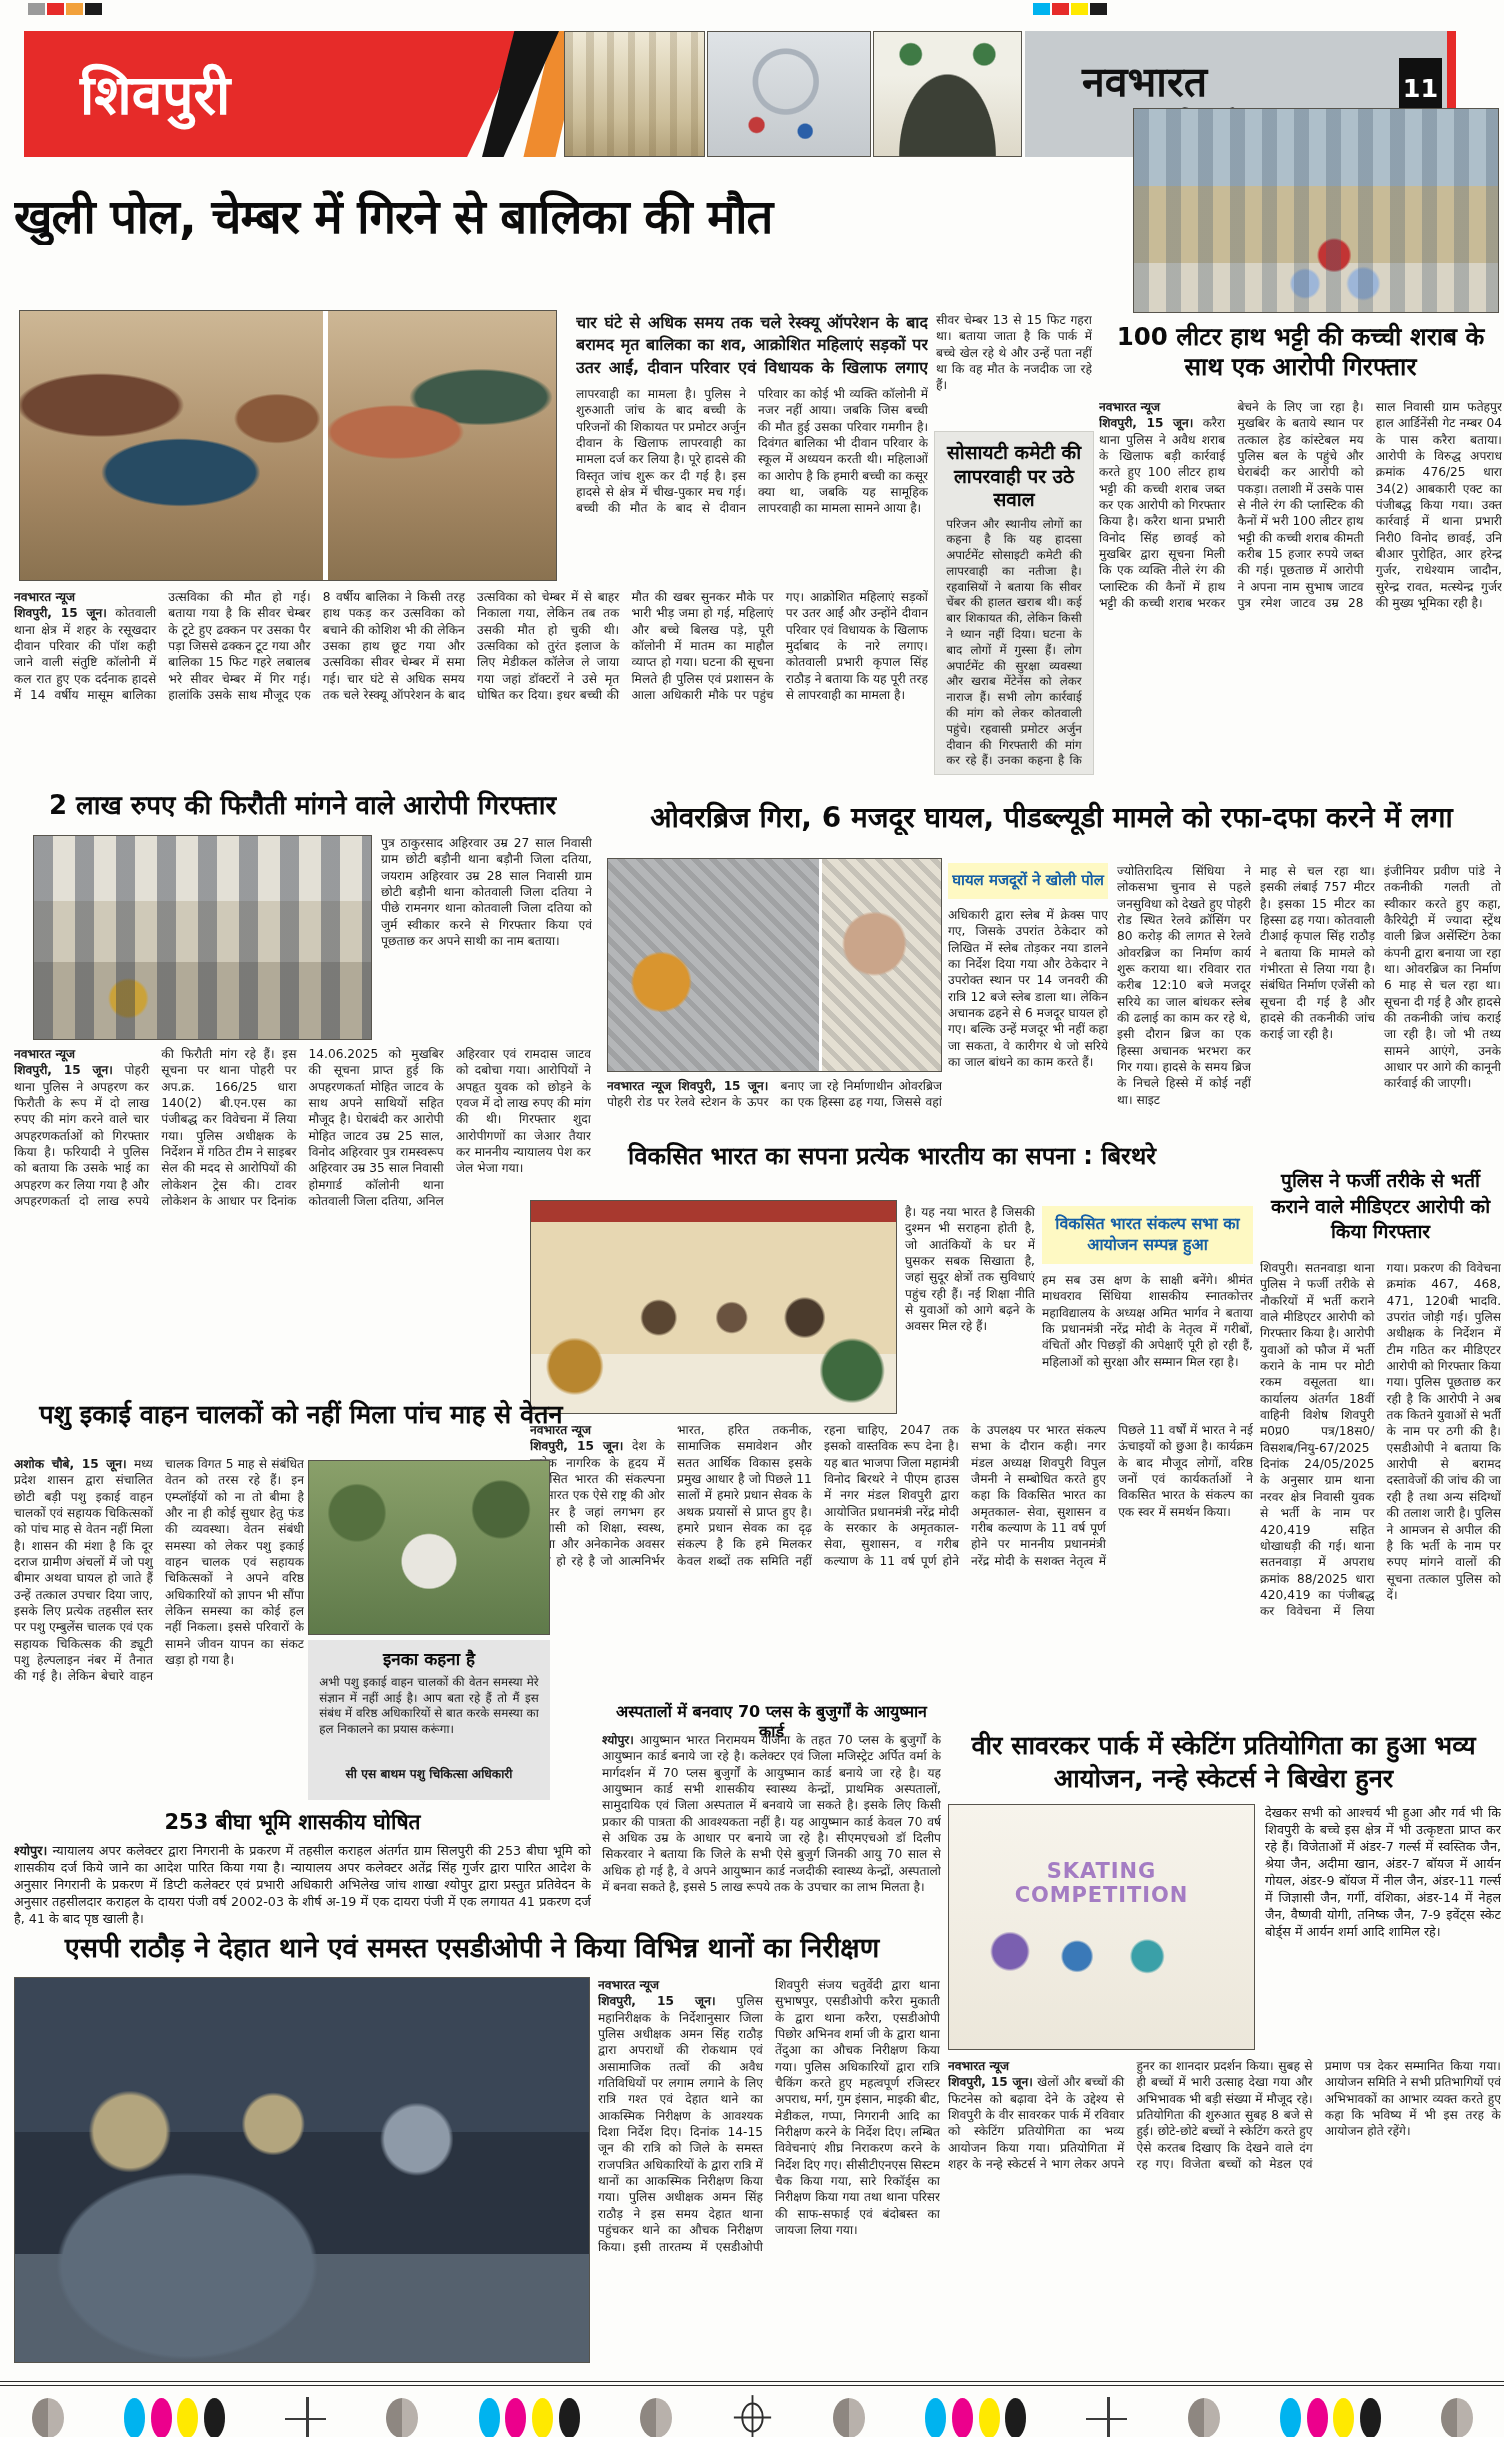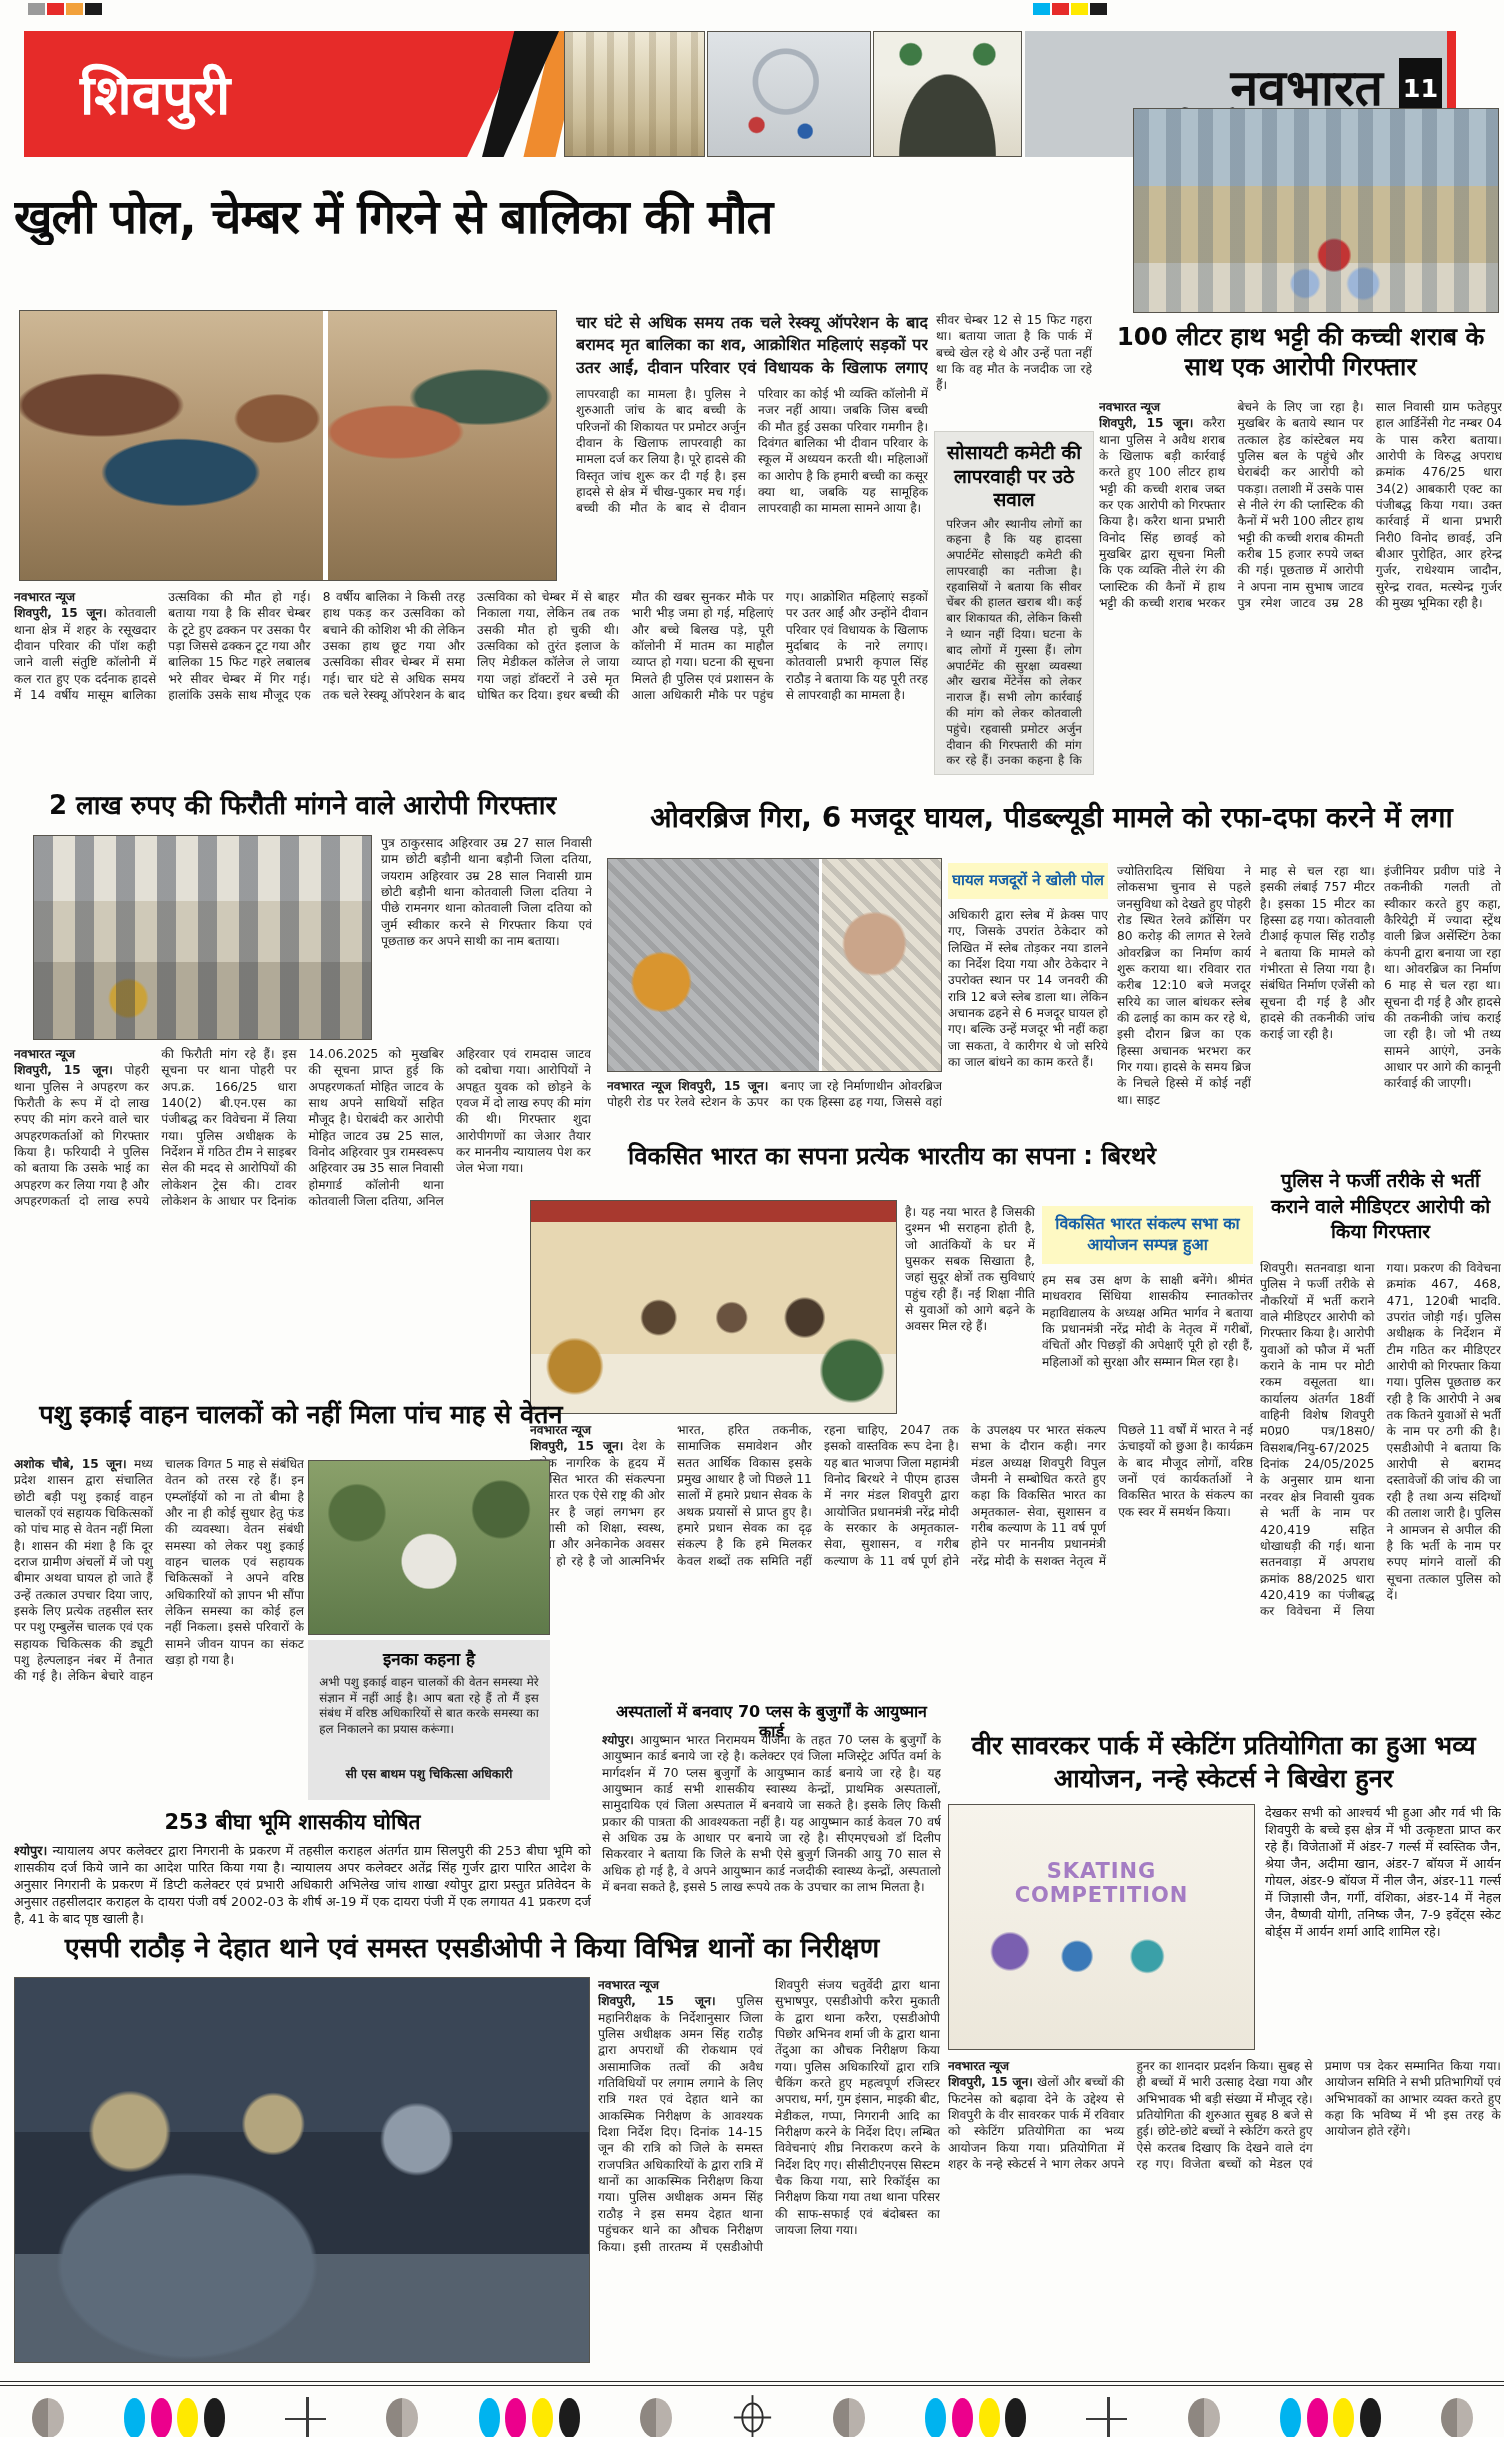--- a/index.html
+++ b/index.html
@@ -54,38 +54,38 @@
   <div class="abs" style="left:23.5px;top:31px;width:541px;height:126px;background:#e62b29;clip-path:polygon(0 0,93% 0,82% 100%,0 100%);"></div>
   <div class="abs" style="left:538px;top:31px;width:32px;height:126px;background:#ef8b2e;transform:skewX(-13deg);"></div>
   <div class="abs" style="left:482px;top:31px;width:77px;height:126px;background:#141414;clip-path:polygon(42% 0,100% 0,28% 100%,0 100%);"></div>
   <div class="abs" style="left:80px;top:55px;font-size:55px;font-weight:800;color:#ffffff;z-index:3;">शिवपुरी</div>
 
   <div class="abs photo" style="left:564px;top:31px;width:141px;height:126px;background:repeating-linear-gradient(90deg,rgba(120,100,60,.25) 0 7.5px,rgba(0,0,0,0) 7.5px 21px),linear-gradient(180deg,#efe9d6,#cdbf9b 70%,#b3a27b);"></div>
   <div class="abs photo" style="left:707px;top:31px;width:164px;height:126px;background:radial-gradient(circle at 30% 75%,#c23a3a 0 5%,rgba(0,0,0,0) 6%),radial-gradient(circle at 60% 80%,#2a5fa8 0 5%,rgba(0,0,0,0) 6%),radial-gradient(circle at 48% 40%,rgba(0,0,0,0) 0 24%,#aab2bb 25% 29%,rgba(0,0,0,0) 30%),linear-gradient(180deg,#dfe3e6,#c4c9cd);"></div>
   <div class="abs photo" style="left:873px;top:31px;width:149px;height:126px;background:radial-gradient(ellipse at 50% 100%,#3c4036 0 46%,rgba(0,0,0,0) 47%),radial-gradient(circle at 25% 18%,#3f7a45 0 7%,rgba(0,0,0,0) 8%),radial-gradient(circle at 75% 18%,#3f7a45 0 7%,rgba(0,0,0,0) 8%),linear-gradient(180deg,#f0efe6 0 35%,#ddd8c8);"></div>
 
   <div class="abs" style="left:1025px;top:31px;width:429px;height:126px;background:#c6cbce;"></div>
-  <div class="abs" style="left:1082px;top:52px;width:301px;text-align:right;font-size:50px;font-weight:800;color:#101010;">नवभारत</div>
+  <div class="abs" style="left:1082px;top:52px;width:301px;font-size:41px;font-weight:800;color:#101010;">नवभारत</div>
   <div class="abs" style="left:1082px;top:105px;width:301px;text-align:right;font-size:16px;font-weight:bold;color:#1a1a1a;">ग्वालियर, सोमवार, 16 जून, 2025</div>
   <div class="abs" style="left:1399px;top:58px;width:43px;height:60px;background:#101010;color:#fff;font-size:25.4px;font-weight:bold;display:flex;align-items:center;justify-content:center;">11</div>
   <div class="abs" style="left:1447px;top:31px;width:8.5px;height:166px;background:#e62b29;"></div>
 
   <div class="abs hd nowrap" style="left:14px;top:188px;width:1016px;font-size:47px;letter-spacing:-0.9px;">खुली पोल, चेम्बर में गिरने से बालिका की मौत</div>
 
   <div class="abs photo" style="left:1133px;top:108px;width:366px;height:205px;background:repeating-linear-gradient(90deg,rgba(70,90,110,.30) 0 15px,rgba(0,0,0,0) 15px 32px),radial-gradient(circle at 55% 72%,#c23434 0 6%,rgba(0,0,0,0) 7%),radial-gradient(circle at 47% 86%,#9db6d8 0 5%,rgba(0,0,0,0) 6%),radial-gradient(circle at 63% 86%,#9db6d8 0 5%,rgba(0,0,0,0) 6%),linear-gradient(180deg,#aebfca 0 38%,#c8bb97 38% 76%,#d9d4c5 76%);"></div>
   <div class="abs hd center" style="left:1100px;top:322px;width:401px;font-size:24.5px;">100 लीटर हाथ भट्टी की कच्ची शराब के साथ एक आरोपी गिरफ्तार</div>
   <div class="abs bt cols3" style="left:1099px;top:399px;width:403px;height:376px;">
     <div class="byl">नवभारत न्यूज</div>
     <p style="margin:0;"><b>शिवपुरी, 15 जून।</b> <span>करैरा थाना पुलिस ने अवैध शराब के खिलाफ बड़ी कार्रवाई करते हुए 100 लीटर हाथ भट्टी की कच्ची शराब जब्त कर एक आरोपी को गिरफ्तार किया है। करैरा थाना प्रभारी विनोद सिंह छावई को मुखबिर द्वारा सूचना मिली कि एक व्यक्ति नीले रंग की प्लास्टिक की कैनों में हाथ भट्टी की कच्ची शराब भरकर बेचने के लिए जा रहा है। मुखबिर के बताये स्थान पर तत्काल हेड कांस्टेबल मय पुलिस बल के पहुंचे और घेराबंदी कर आरोपी को पकड़ा। तलाशी में उसके पास से नीले रंग की प्लास्टिक की कैनों में भरी 100 लीटर हाथ भट्टी की कच्ची शराब कीमती करीब 15 हजार रुपये जब्त की गई। पूछताछ में आरोपी ने अपना नाम सुभाष जाटव पुत्र रमेश जाटव उम्र 28 साल निवासी ग्राम फतेहपुर हाल आर्डिनेंसी गेट नम्बर 04 के पास करैरा बताया। आरोपी के विरुद्ध अपराध क्रमांक 476/25 धारा 34(2) आबकारी एक्ट का पंजीबद्ध किया गया। उक्त कार्रवाई में थाना प्रभारी निरी0 विनोद छावई, उनि बीआर पुरोहित, आर हरेन्द्र गुर्जर, राधेश्याम जादौन, सुरेन्द्र रावत, मत्स्येन्द्र गुर्जर की मुख्य भूमिका रही है।</span></p>
   </div>
 
   <div class="abs photo" style="left:19px;top:310px;width:538px;height:271px;background:linear-gradient(90deg,rgba(0,0,0,0) 0 56.6%,#fff 56.6% 57.4%,rgba(0,0,0,0) 57.4%),radial-gradient(ellipse at 15% 35%,#6f4632 0 12%,rgba(0,0,0,0) 13%),radial-gradient(ellipse at 30% 60%,#274b63 0 14%,rgba(0,0,0,0) 15%),radial-gradient(ellipse at 48% 40%,#8a5a3b 0 10%,rgba(0,0,0,0) 11%),radial-gradient(ellipse at 70% 45%,#b86b4a 0 12%,rgba(0,0,0,0) 13%),radial-gradient(ellipse at 86% 32%,#3f5a4a 0 10%,rgba(0,0,0,0) 11%),linear-gradient(180deg,#cdb795,#a98b66 60%,#8a7250);"></div>
   <div class="abs standfirst" style="left:576px;top:312px;width:352px;height:68px;">चार घंटे से अधिक समय तक चले रेस्क्यू ऑपरेशन के बाद बरामद मृत बालिका का शव, आक्रोशित महिलाएं सड़कों पर उतर आईं, दीवान परिवार एवं विधायक के खिलाफ लगाए मुर्दाबाद के नारे</div>
   <div class="abs bt cols2" style="left:576px;top:386px;width:352px;height:196px;">लापरवाही का मामला है। पुलिस ने शुरुआती जांच के बाद बच्ची के परिजनों की शिकायत पर प्रमोटर अर्जुन दीवान के खिलाफ लापरवाही का मामला दर्ज कर लिया है। पूरे हादसे की विस्तृत जांच शुरू कर दी गई है। इस हादसे से क्षेत्र में चीख-पुकार मच गई। बच्ची की मौत के बाद से दीवान परिवार का कोई भी व्यक्ति कॉलोनी में नजर नहीं आया। जबकि जिस बच्ची की मौत हुई उसका परिवार गमगीन है। दिवंगत बालिका भी दीवान परिवार के स्कूल में अध्ययन करती थी। महिलाओं का आरोप है कि हमारी बच्ची का कसूर क्या था, जबकि यह सामूहिक लापरवाही का मामला सामने आया है।</div>
-  <div class="abs bt" style="left:936px;top:312px;width:156px;height:115px;">सीवर चेम्बर 12 से 15 फिट गहरा था। बताया जाता है कि पार्क में बच्चे खेल रहे थे और उन्हें पता नहीं था कि वह मौत के नजदीक जा रहे हैं।</div>
+  <div class="abs bt" style="left:936px;top:312px;width:156px;height:115px;">सीवर चेम्बर 13 से 15 फिट गहरा था। बताया जाता है कि पार्क में बच्चे खेल रहे थे और उन्हें पता नहीं था कि वह मौत के नजदीक जा रहे हैं।</div>
   <div class="abs graybox" style="left:934px;top:431px;width:160px;height:344px;">
     <div class="hd center" style="font-size:19px;margin-bottom:5.6px;">सोसायटी कमेटी की लापरवाही पर उठे सवाल</div>
     <div class="bt" style="font-size:11.8px;height:252px;">परिजन और स्थानीय लोगों का कहना है कि यह हादसा अपार्टमेंट सोसाइटी कमेटी की लापरवाही का नतीजा है। रहवासियों ने बताया कि सीवर चेंबर की हालत खराब थी। कई बार शिकायत की, लेकिन किसी ने ध्यान नहीं दिया। घटना के बाद लोगों में गुस्सा हैं। लोग अपार्टमेंट की सुरक्षा व्यवस्था और खराब मेंटेनेंस को लेकर नाराज हैं। सभी लोग कार्रवाई की मांग को लेकर कोतवाली पहुंचे। रहवासी प्रमोटर अर्जुन दीवान की गिरफ्तारी की मांग कर रहे हैं। उनका कहना है कि चेंबरों को सही करवाने के लिए दो माह से मैनेजमेंट के वॉट्सएप ग्रुप में मैसेज डाले जा रहे थे।</div>
   </div>
   <div class="abs bt cols6" style="left:14px;top:589px;width:914px;height:186px;">
     <div class="byl">नवभारत न्यूज</div>
     <p style="margin:0;"><b>शिवपुरी, 15 जून।</b> <span>कोतवाली थाना क्षेत्र में शहर के रसूखदार दीवान परिवार की पॉश कही जाने वाली संतुष्टि कॉलोनी में कल रात हुए एक दर्दनाक हादसे में 14 वर्षीय मासूम बालिका उत्सविका की मौत हो गई। बताया गया है कि सीवर चेम्बर के टूटे हुए ढक्कन पर उसका पैर पड़ा जिससे ढक्कन टूट गया और बालिका 15 फिट गहरे लबालब भरे सीवर चेम्बर में गिर गई। हालांकि उसके साथ मौजूद एक 8 वर्षीय बालिका ने किसी तरह हाथ पकड़ कर उत्सविका को बचाने की कोशिश भी की लेकिन उसका हाथ छूट गया और उत्सविका सीवर चेम्बर में समा गई। चार घंटे से अधिक समय तक चले रेस्क्यू ऑपरेशन के बाद उत्सविका को चेम्बर में से बाहर निकाला गया, लेकिन तब तक उसकी मौत हो चुकी थी। उत्सविका को तुरंत इलाज के लिए मेडीकल कॉलेज ले जाया गया जहां डॉक्टरों ने उसे मृत घोषित कर दिया। इधर बच्ची की मौत की खबर सुनकर मौके पर भारी भीड़ जमा हो गई, महिलाएं और बच्चे बिलख पड़े, पूरी कॉलोनी में मातम का माहौल व्याप्त हो गया। घटना की सूचना मिलते ही पुलिस एवं प्रशासन के आला अधिकारी मौके पर पहुंच गए। आक्रोशित महिलाएं सड़कों पर उतर आईं और उन्होंने दीवान परिवार एवं विधायक के खिलाफ मुर्दाबाद के नारे लगाए। कोतवाली प्रभारी कृपाल सिंह राठौड़ ने बताया कि यह पूरी तरह से लापरवाही का मामला है।</span></p>
   </div>
 
   <div class="abs hd center nowrap" style="left:14px;top:790px;width:577px;font-size:26px;">2 लाख रुपए की फिरौती मांगने वाले आरोपी गिरफ्तार</div>

